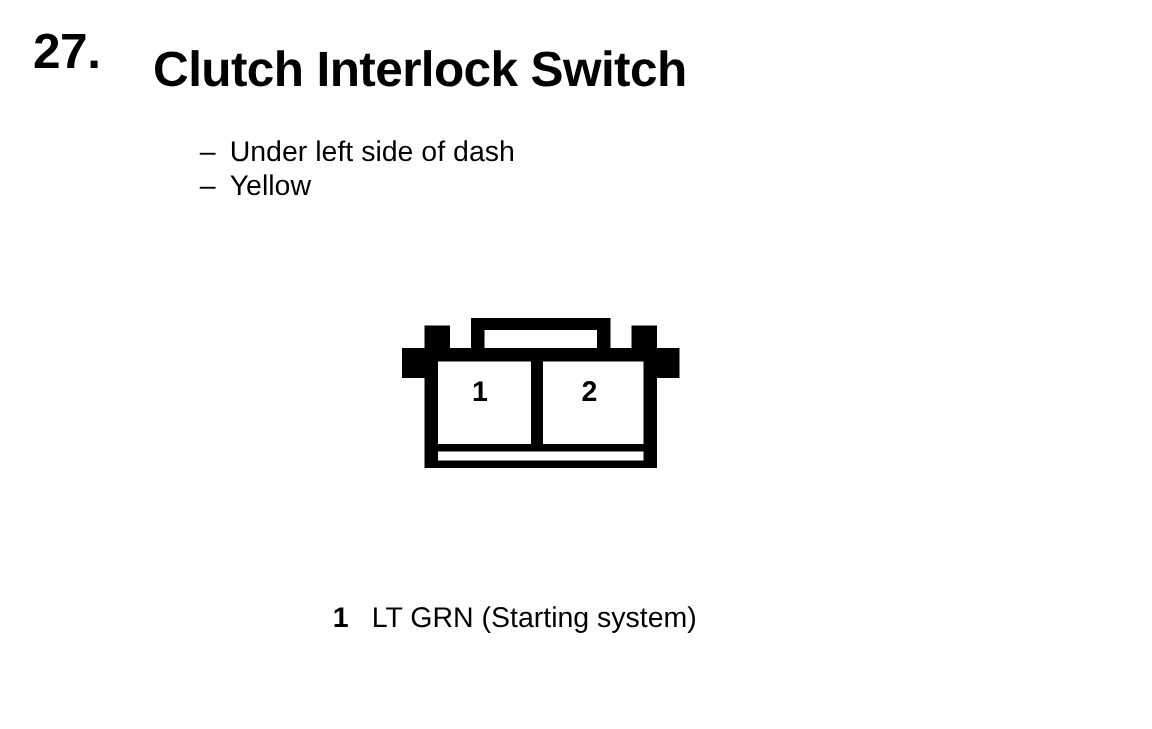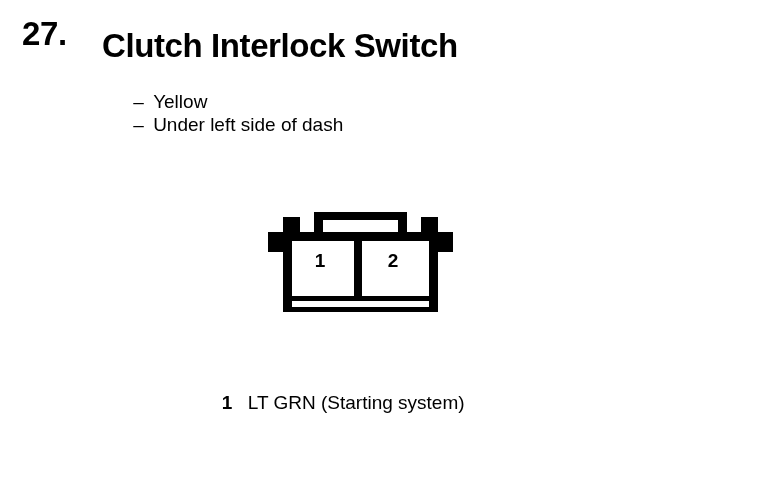--- a/index.html
+++ b/index.html
@@ -86,21 +86,21 @@
     font-family: "Liberation Sans", sans-serif;
     font-size: 19px;
     font-weight: bold;
     fill: #000000;
   }
 
   
   #pin-legend {
     position: absolute;
     left: 204px;
-    top: 365px;
+    top: 375px;
     width: 420px;
   }
   .legend-row {
     display: block;
     height: 25px;
     line-height: 25px;
     white-space: pre;
   }
   .legend-num {
     display: inline-block;
@@ -118,25 +118,25 @@
 <body>
 
 <div id="header-block">
   <div id="item-number">27.</div>
   <div id="item-title">Clutch Interlock Switch</div>
 </div>
 
 <div id="detail-list">
 
   <div class="detail-row">
-    <span class="detail-dash">–</span><span class="detail-text">Yellow</span>
+    <span class="detail-dash">–</span><span class="detail-text">Under left side of dash</span>
   </div>
 
   <div class="detail-row">
-    <span class="detail-dash">–</span><span class="detail-text">Under left side of dash</span>
+    <span class="detail-dash">–</span><span class="detail-text">Yellow</span>
   </div>
 
 
 </div>
 
 <div id="connector-figure">
   <svg id="connector-svg" width="205" height="110" viewBox="0 0 205 110" xmlns="http://www.w3.org/2000/svg">
 
     <path fill="#000000" fill-rule="evenodd" d="
             M 6,22

